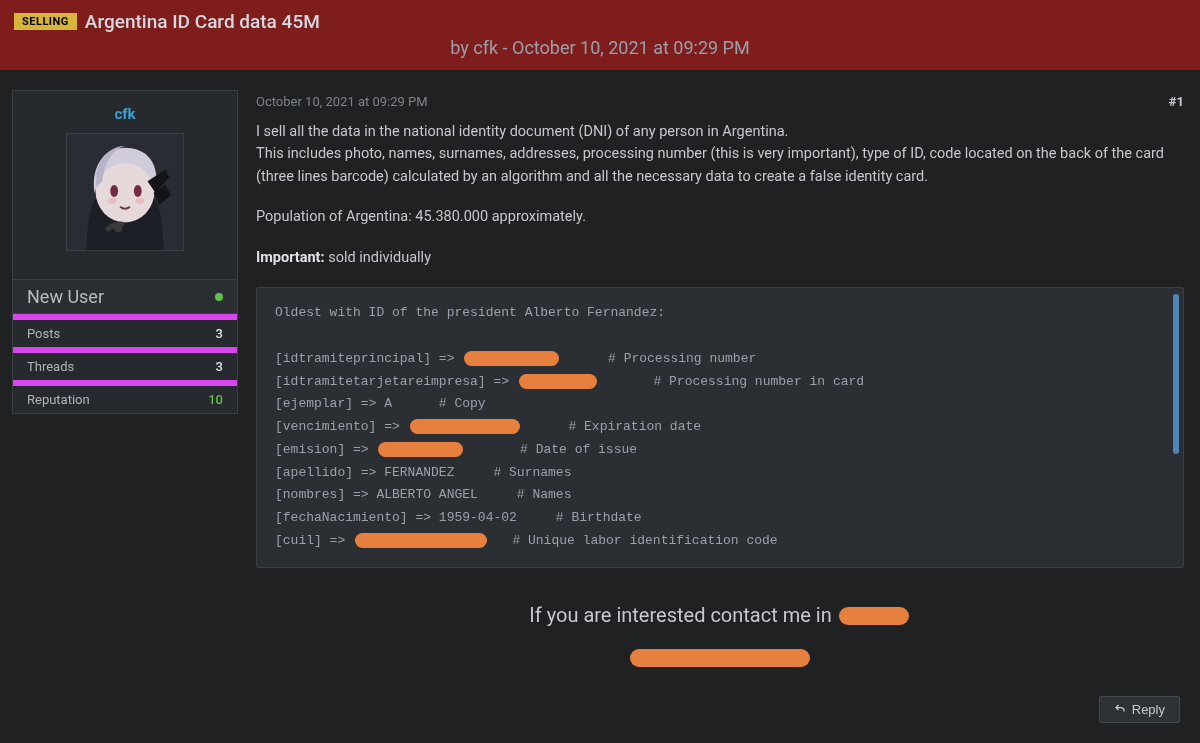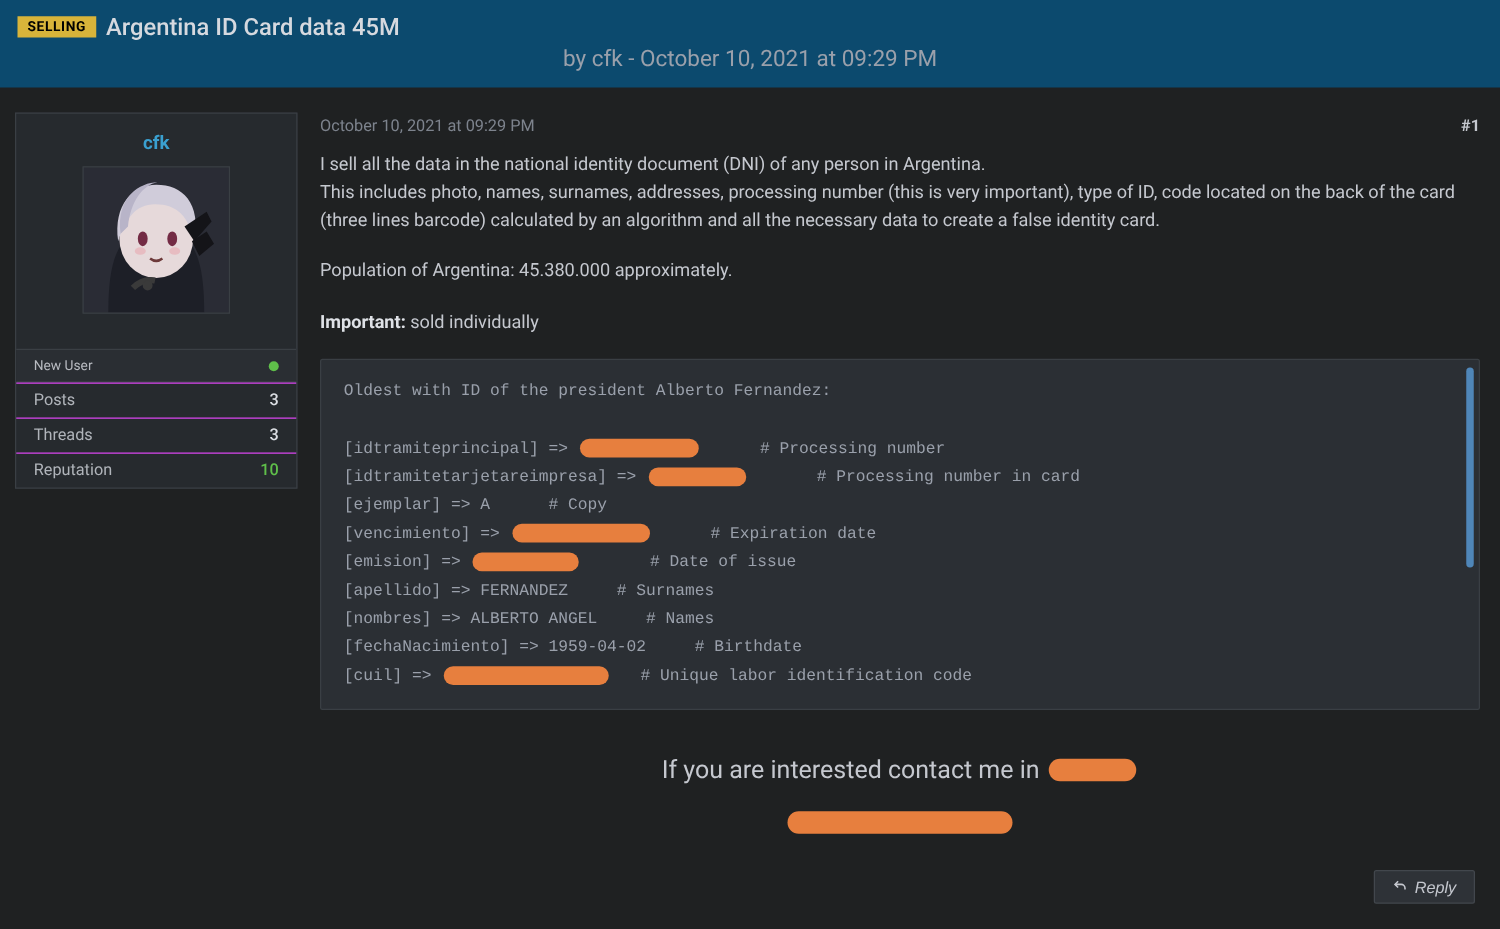--- a/index.html
+++ b/index.html
@@ -4,21 +4,21 @@
 <style>
   * { box-sizing: border-box; margin: 0; padding: 0; }
   body {
     background: #1f2122;
     color: #c5c8cf;
     font-family: -apple-system, BlinkMacSystemFont, "Segoe UI", Roboto, Arial, sans-serif;
     font-size: 14px;
     width: 1200px;
   }
   .topbar {
-    background: #0c4a6e;
+    background: #7f1d1d;
     padding: 10px 14px 12px 14px;
   }
   .topbar-row1 { display: flex; align-items: center; gap: 8px; }
   .tag-selling {
     background: #d8b43a;
     color: #000;
     font-weight: bold;
     font-size: 11px;
     padding: 2px 8px;
     letter-spacing: 0.5px;
@@ -54,21 +54,21 @@
   }
   .avatar svg { width: 100%; height: 100%; display: block; }
   .user-status {
     display: flex;
     justify-content: space-between;
     align-items: center;
     background: #2a2e33;
     padding: 6px 14px;
     border-top: 1px solid #3a3f44;
     border-bottom: 1px solid #3a3f44;
-    font-size: 11px;
+    font-size: 18px;
     color: #b7bac0;
     margin-top: 28px;
   }
   .online-dot {
     width: 8px; height: 8px; border-radius: 50%;
     background: #5fbf4a;
   }
   .member-badge-wrap { padding: 10px 14px; }
   .member-badge {
     border: 3px solid #2fc3c7;
@@ -78,21 +78,21 @@
     text-align: center;
     letter-spacing: 2px;
     padding: 0px 0;
     font-weight: normal;
   }
   .user-stats { }
   .stat-row {
     display: flex;
     justify-content: space-between;
     padding: 6px 14px;
-    border-top: 1px solid #d946ef;
+    border-top: 6px solid #d946ef;
     font-size: 13px;
     color: #b0b4ba;
   }
   .stat-val { color: #dcdfe4; font-weight: 500; }
   .stat-val.green { color: #5fbf4a; }
 
   .post-main { flex: 1; min-width: 0; }
   .post-meta {
     display: flex;
     justify-content: space-between;
@@ -155,21 +155,20 @@
     background: #2e3237;
     border: 1px solid #42474d;
     color: #c5c8cf;
     padding: 5px 14px;
     font-size: 13px;
     border-radius: 2px;
     cursor: pointer;
     display: inline-flex;
     align-items: center;
     gap: 6px;
-    font-style: italic;
   }
   .nav-footer {
     padding: 14px 18px 18px 18px;
     color: #d6d9df;
     font-size: 14px;
     font-weight: bold;
   }
   .nav-footer a { color: #d6d9df; text-decoration: none; cursor: pointer; }
 </style>
 </head>

